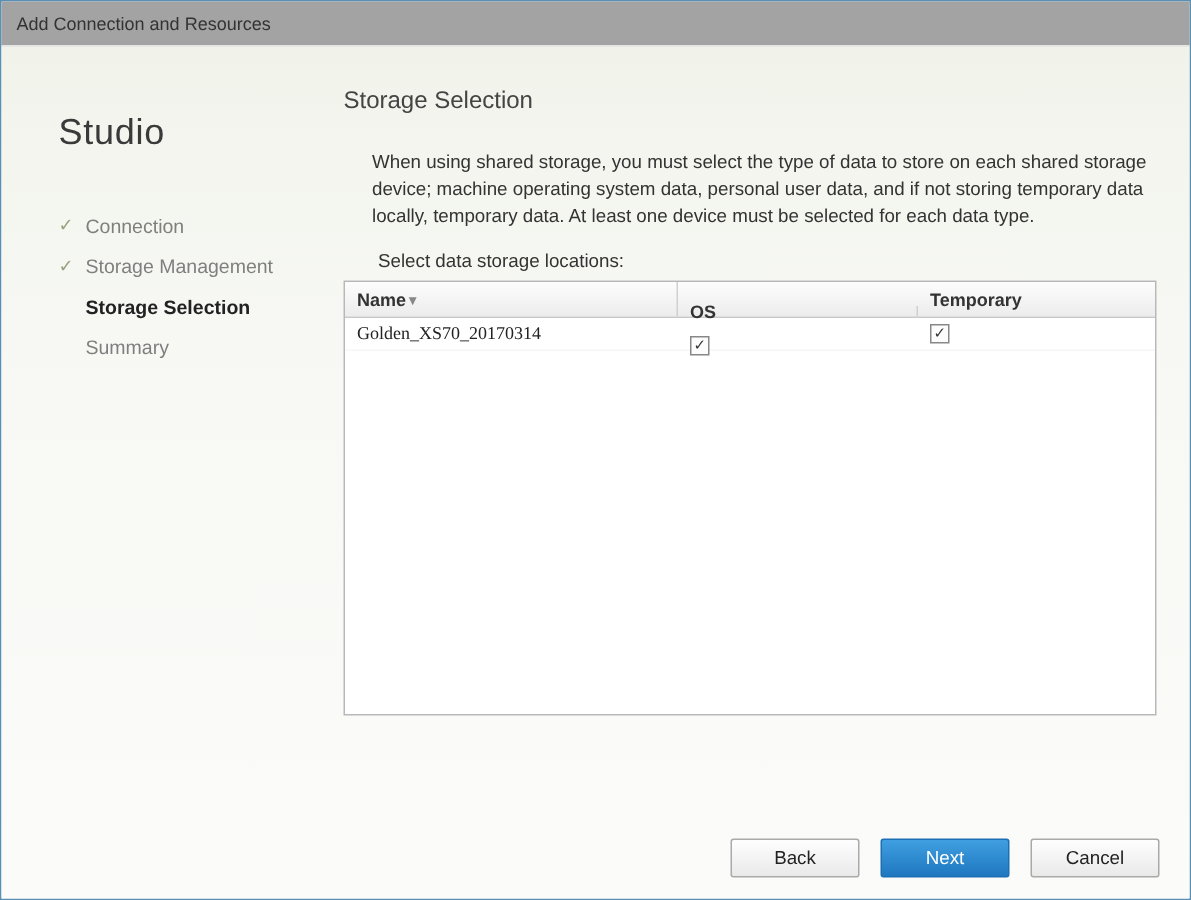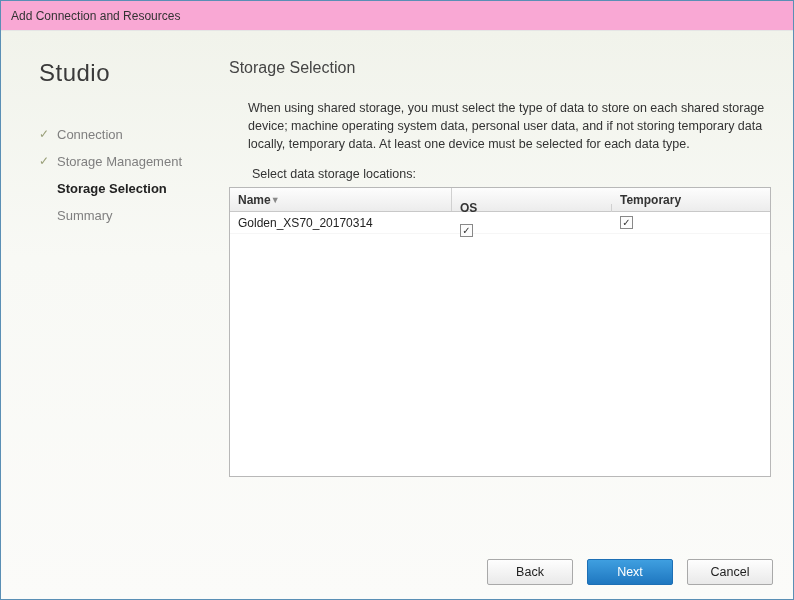--- a/index.html
+++ b/index.html
@@ -4,30 +4,30 @@
 <style>
   * { box-sizing: border-box; }
   html, body { margin: 0; padding: 0; font-family: "Segoe UI", Arial, sans-serif; }
   .window {
     width: 794px; height: 600px; border: 1px solid #5a8fb5; background: #fff;
     display: flex; flex-direction: column; position: relative;
   }
   .titlebar {
     height: 30px; padding: 0 10px; font-size: 12px; color: #333;
     display: flex; align-items: center; border-bottom: 1px solid #e5e5e5;
-    background: #f9a8d4;
+    background: #a3a3a3;
   }
   .body {
     flex: 1; display: flex; flex-direction: column;
     background: linear-gradient(to bottom, #f1f3eb 0%, #f8f9f5 40%, #fbfbf9 100%);
     padding: 0 12px 10px 12px;
   }
   .columns { flex: 1; display: flex; }
   .sidebar {
-    width: 210px; padding: 28px 10px 0 26px;
+    width: 210px; padding: 28px 10px 0 26px; margin-top: 16px;
   }
   .brand {
     font-size: 24px; color: #3a3a3a; font-weight: 400; letter-spacing: 0.5px;
     margin-bottom: 22px;
   }
   .steps { list-style: none; padding: 0; margin: 34px 0 0 0; }
   .steps li {
     font-size: 13px; color: #7f7f7f; padding: 6px 0 6px 18px; position: relative;
   }
   .steps li.done::before {
@@ -48,21 +48,21 @@
     display: flex; background: linear-gradient(#fdfdfd,#ececec);
     border-bottom: 1px solid #c8c8c8; height: 24px;
   }
   .gh-cell {
     font-size: 12px; font-weight: 700; color: #333; padding: 4px 8px;
     border-right: 1px solid #d0d0d0; display: flex; align-items: center; 
   }
   .gh-cell:last-child { border-right: none; }
   .sort-arrow { font-size: 9px; color: #888; }
   .grid-body { flex: 1; }
-  .grid-row { display: flex; height: 22px; border-bottom: 1px solid #f6f6f6; }
+  .grid-row { display: flex; height: 22px; border-bottom: 1px solid #f6f6f6; font-family: Liberation Serif, serif; }
   .gb-cell {
     font-size: 12px; color: #222; padding: 2px 8px; display: flex; align-items: center;
   }
   .col-name { width: 222px; }
   .col-os   { width: 160px; margin-top: 16px; }
   .col-temp { flex: 1; }
   .chk { width: 13px; height: 13px; border: 1px solid #888; background: #fcfcfc; display: inline-flex; align-items: center; justify-content: center; }
   .chk.checked::after { content: "✓"; font-size: 10px; color: #333; line-height: 1; }
   .footer {
     display: flex; justify-content: flex-end; gap: 14px; padding: 14px 8px 4px 0;

